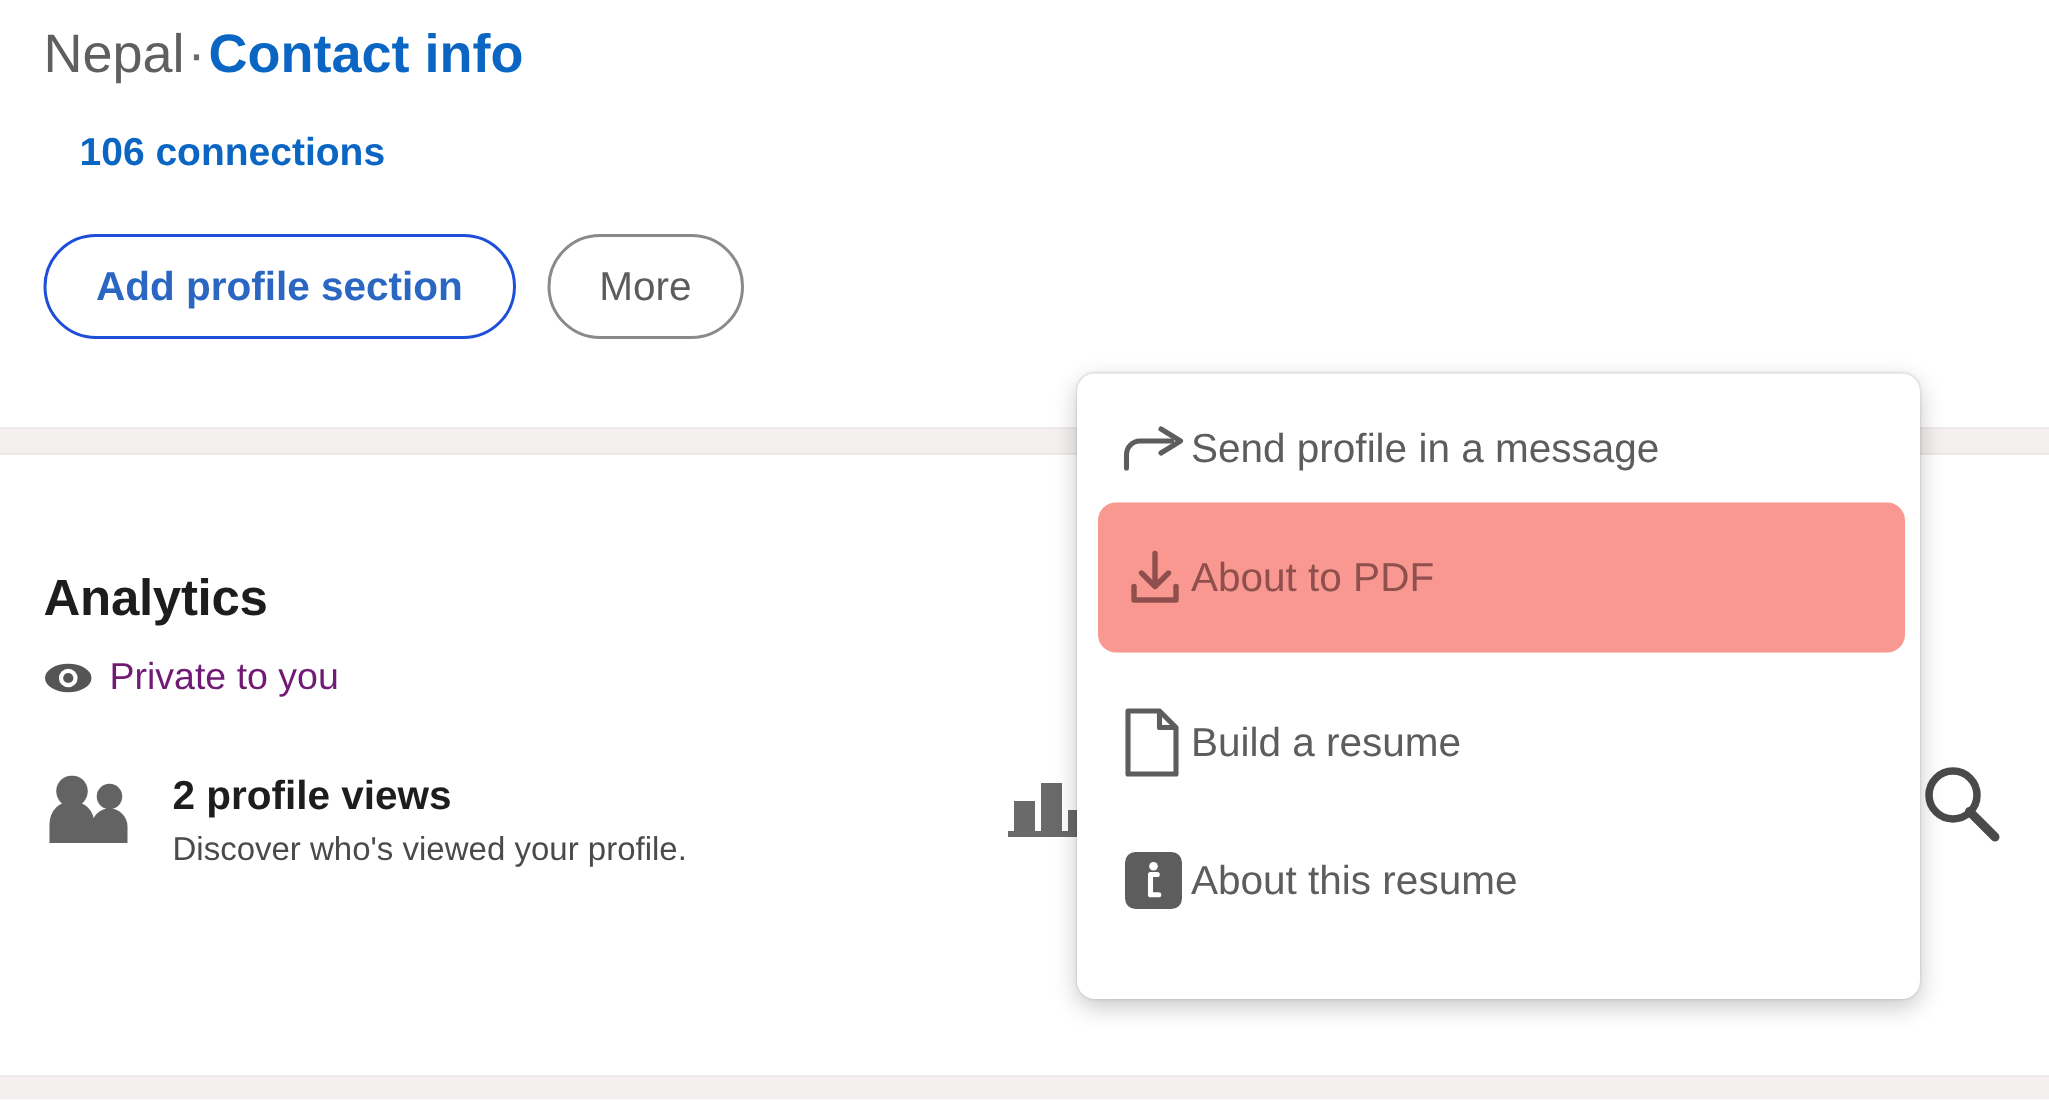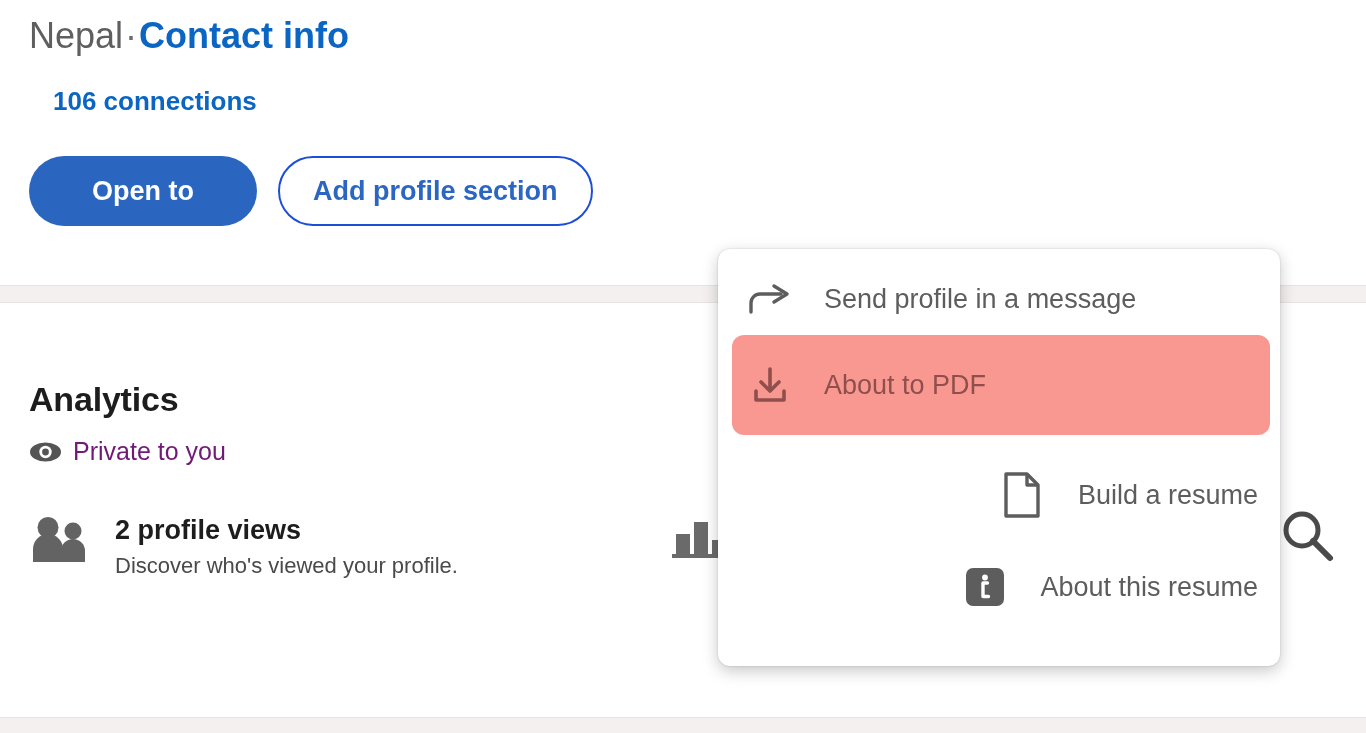--- a/index.html
+++ b/index.html
@@ -189,32 +189,31 @@
   }
   .menu-item {
     position: relative;
     height: 64px;
     display: flex;
     align-items: center;
     padding: 0 22px 0 30px;
     cursor: pointer;
     box-sizing: border-box;
   }
-  .menu-item.spaced { margin-top: 28px; justify-content: flex-end; }
+  .menu-item.spaced { margin-top: 28px; }
   .menu-icon {
     width: 46px;
     flex: none;
     display: flex;
     align-items: center;
     justify-content: flex-start;
   }
   .menu-label {
     font-size: 27px;
     color: #5d5d5d;
-    margin-left: 30px;
     white-space: nowrap;
   }
   .menu-item.highlighted {
     background: rgba(244, 67, 54, 0.55);
     border-radius: 12px;
     height: 100px;
     margin: 4px 10px 0 14px;
     padding-left: 16px;
   }
   .menu-item.highlighted .menu-label { color: #8f4f4c; }
@@ -222,22 +221,22 @@
 </head>
 <body>
 
 <div class="profile-meta">
   <span class="meta-location">Nepal</span><span class="meta-sep">·</span><span class="meta-link">Contact info</span>
 </div>
 
 <a class="connections">106 connections</a>
 
 <div class="action-row">
-  <button class="btn btn-primary">Open to</button>
   <button class="btn btn-outline-blue">Add profile section</button>
+  <button class="btn btn-outline-gray">More</button>
 </div>
 
 <div class="divider-band divider-top"></div>
 <div class="divider-band divider-bottom"></div>
 
 <div class="analytics-title">Analytics</div>
 
 <div class="analytics-private">
   <span>
     <svg class="eye-icon" width="33" height="24" viewBox="0 0 33 24" aria-hidden="true">

